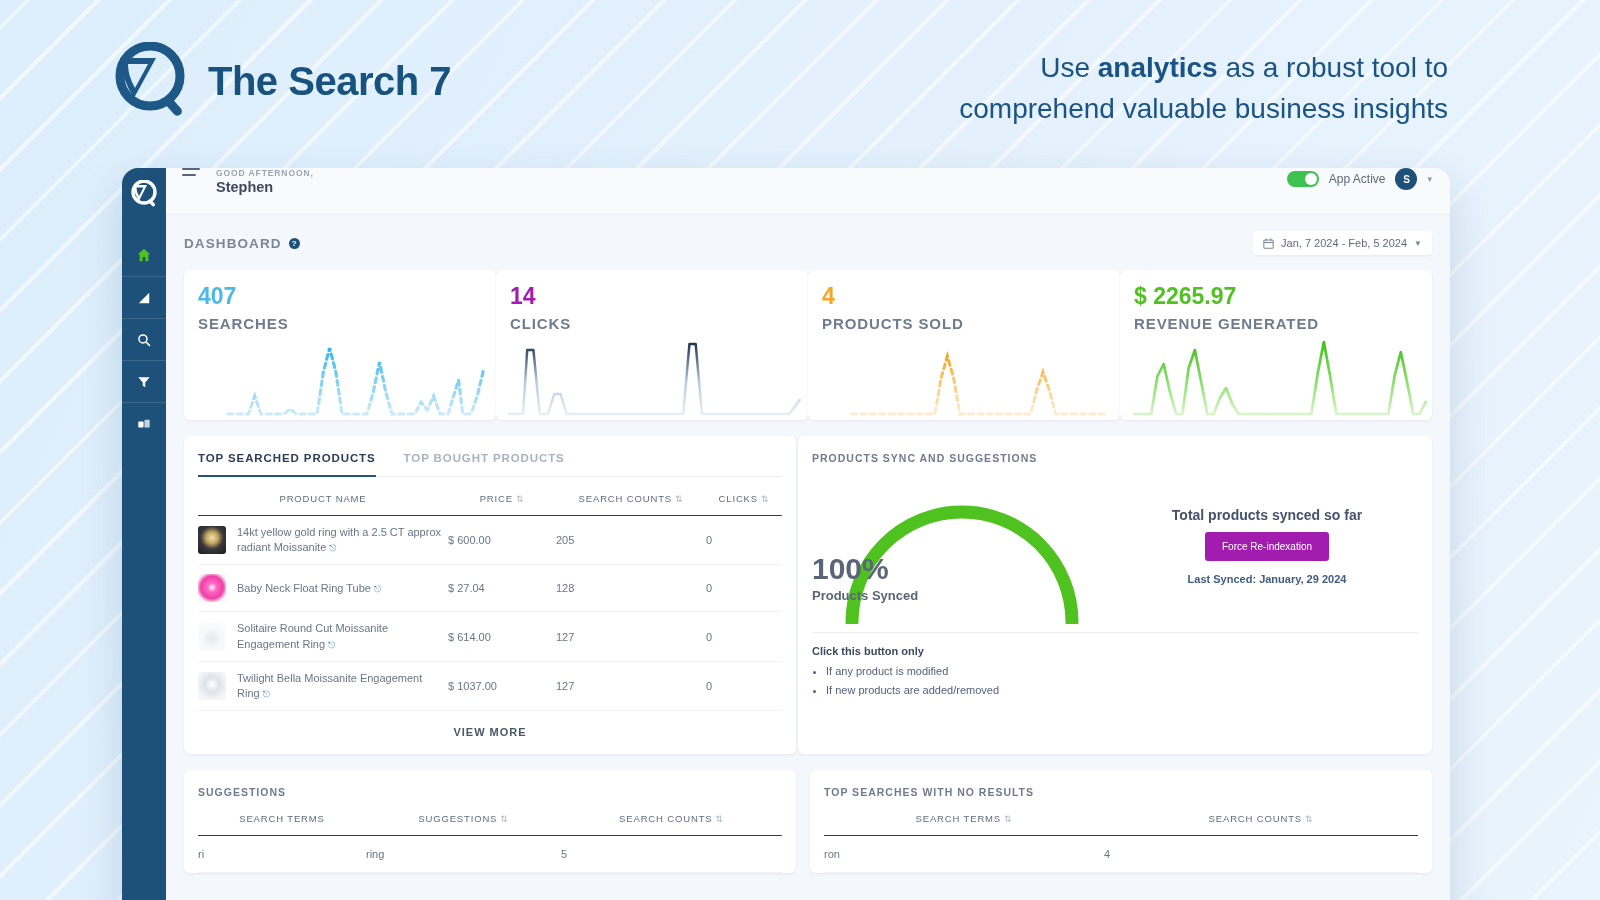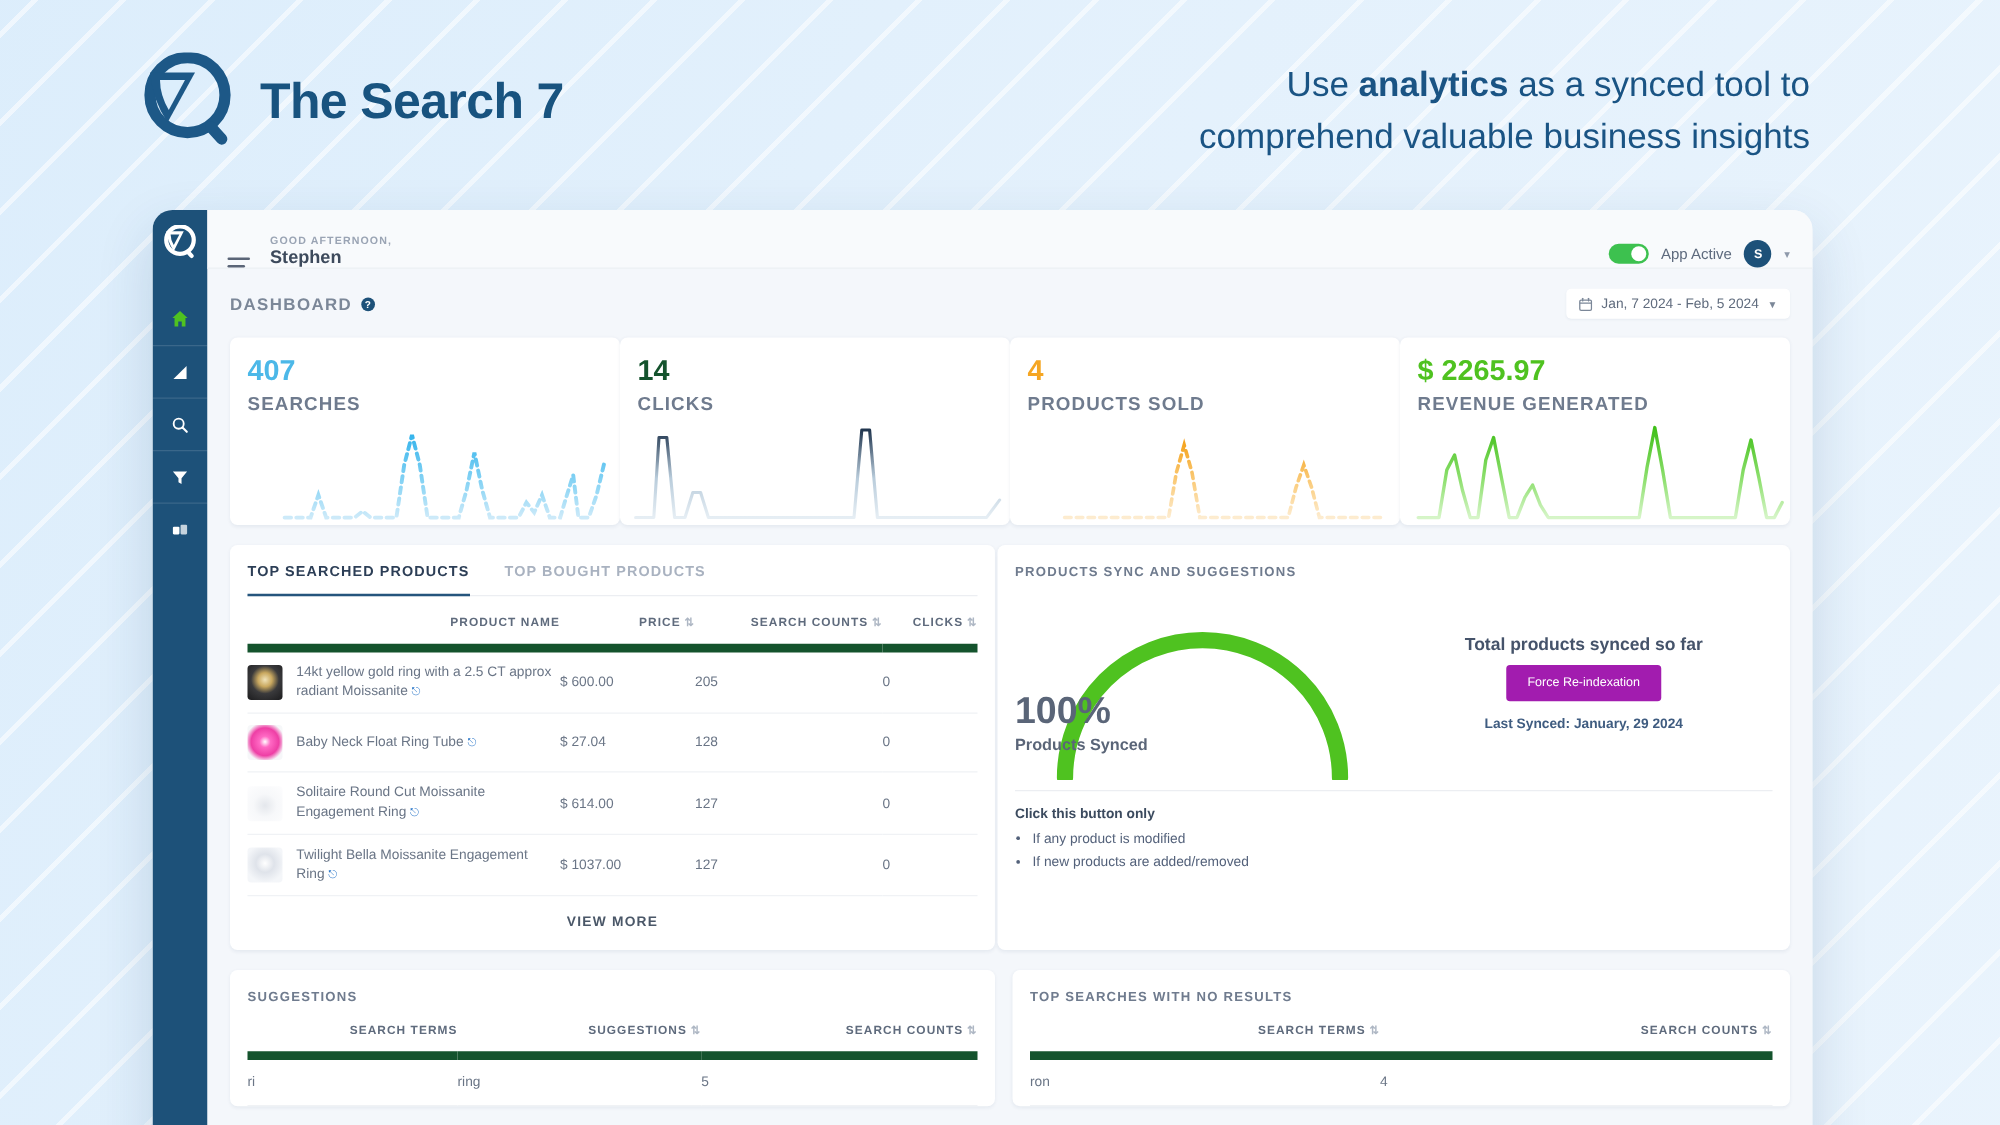--- a/index.html
+++ b/index.html
@@ -70,21 +70,21 @@
     cursor: pointer;
   }
   .side-item:first-of-type { border-top: none; }
   .side-item svg { display:block; }
 
   
   .main { flex: 1; display: flex; flex-direction: column; background: #f4f7fb; min-width: 0; }
 
   .topbar {
     height: 47px; background: #f8fafc;
-    display: flex; align-items: flex-end; padding: 0 18px 0 16px;
+    display: flex; align-items: flex-start; padding: 0 18px 0 16px;
     border-bottom: 1px solid #eceff3;
     flex: 0 0 47px;
   }
   .hamburger { width: 18px; display: flex; flex-direction: column; gap: 4px; cursor: pointer; margin-right: 16px; }
   .hamburger span { display:block; height: 2px; background: #5b6577; border-radius: 1px; }
   .hamburger span:nth-child(2) { width: 14px; }
   .greet-small {
     font-size: 8.5px; letter-spacing: .9px; color: #9aa4b4; font-weight: bold;
     text-transform: uppercase;
   }
@@ -154,23 +154,23 @@
   .tab {
     font-size: 11.5px; font-weight: bold; letter-spacing: .9px;
     color: #a9b2c0; padding: 16px 0 11px 0; cursor: pointer;
     text-transform: uppercase; border-bottom: 2.5px solid transparent;
     margin-bottom: -1px;
   }
   .tab.active { color: #2c3e56; border-bottom-color: #25557d; }
 
   table { width: 100%; border-collapse: collapse; }
   th {
-    text-align: right; font-size: 9.5px; font-weight: bold; letter-spacing: .85px;
+    text-align: center; font-size: 9.5px; font-weight: normal; letter-spacing: .85px;
     color: #5f6b7d; padding: 16px 0 11px 0; text-transform: uppercase;
-    border-bottom: 7px solid #14532d; white-space: nowrap;
+    border-bottom: 1px solid #14532d; white-space: nowrap;
   }
   td {
     padding: 9px 0; font-size: 11px; color: #6a7586;
     border-bottom: 1px solid #f0f2f5; vertical-align: middle;
   }
   tr:last-child td { border-bottom: 1px solid #f0f2f5; }
   .sorticon { color: #aeb7c4; font-size: 9px; margin-left: 3px; }
   .prod-cell { display: flex; align-items: center; gap: 11px; }
   .thumb {
     width: 28px; height: 28px; border-radius: 3px; flex: 0 0 28px;
@@ -231,21 +231,21 @@
   <div class="brand">
     <svg class="brand-logo" viewBox="0 0 74 78">
       <path d="M38 4 A30 30 0 1 0 38 64 A30 30 0 1 0 38 4 Z" fill="none" stroke="#1d5887" stroke-width="9"></path>
       <path d="M8 16 L44 16 L22 56 Q10 38 8 16 Z" fill="#1d5887"></path>
       <path d="M16 22 L36 22 L23 46 Q16 34 16 22 Z" fill="#dceefc"></path>
       <rect x="56" y="54" width="9" height="22" rx="4.5" transform="rotate(-42 60 64)" fill="#1d5887"></rect>
     </svg>
     <div class="brand-name">The Search 7</div>
   </div>
   <div class="tagline">
-    <div><span>Use </span><b>analytics</b><span> as a synced tool to</span></div>
+    <div><span>Use </span><b>analytics</b><span> as a robust tool to</span></div>
     <div>comprehend valuable business insights</div>
   </div>
 </div>
 
 <div class="app">
 
   <div class="sidebar">
     <svg class="side-logo" viewBox="0 0 26 28">
       <path d="M13 1 A11 11 0 1 0 13 23 A11 11 0 1 0 13 1 Z" fill="none" stroke="#ffffff" stroke-width="3.4"></path>
       <path d="M2 5 L16 5 L8 21 Q3 13 2 5 Z" fill="#ffffff"></path>
@@ -330,21 +330,21 @@
                     <stop offset="62%" stop-color="#8fd6f5"></stop>
                     <stop offset="100%" stop-color="#cdeaf9"></stop>
               </linearGradient>
                 </defs>
               <path d="M42,80 L56,80 L62,80 L68,62 L74,80 L88,80 L96,80 L102,75 L108,80 L120,80 L128,80 L134,38 L140,14 L146,38 L152,80 L168,80 L176,80 L182,58 L188,28 L194,58 L200,80 L214,80 L222,80 L228,68 L234,76 L240,62 L246,80 L254,80 L258,66 L264,46 L268,80 L276,80 L282,62 L288,36" fill="none" stroke="url(#gs)" stroke-width="3" stroke-dasharray="5 4" stroke-linecap="round"></path>
             </svg>
           </div>
         </div>
 
         <div class="kpi">
-          <div class="kpi-val" style="color:#14532d">14</div>
+          <div class="kpi-val" style="color:#a21caf">14</div>
           <div class="kpi-lab">CLICKS</div>
           <div class="kpi-spark">
             <svg viewBox="0 0 300 86" preserveAspectRatio="none">
               <defs>
                   <linearGradient id="gc" x1="0" y1="0" x2="0" y2="1">
                 <stop offset="0%" stop-color="#21364f"></stop>
                     <stop offset="55%" stop-color="#b9ccdb"></stop>
                     <stop offset="100%" stop-color="#e6eef4"></stop>
               </linearGradient>
                 </defs>

